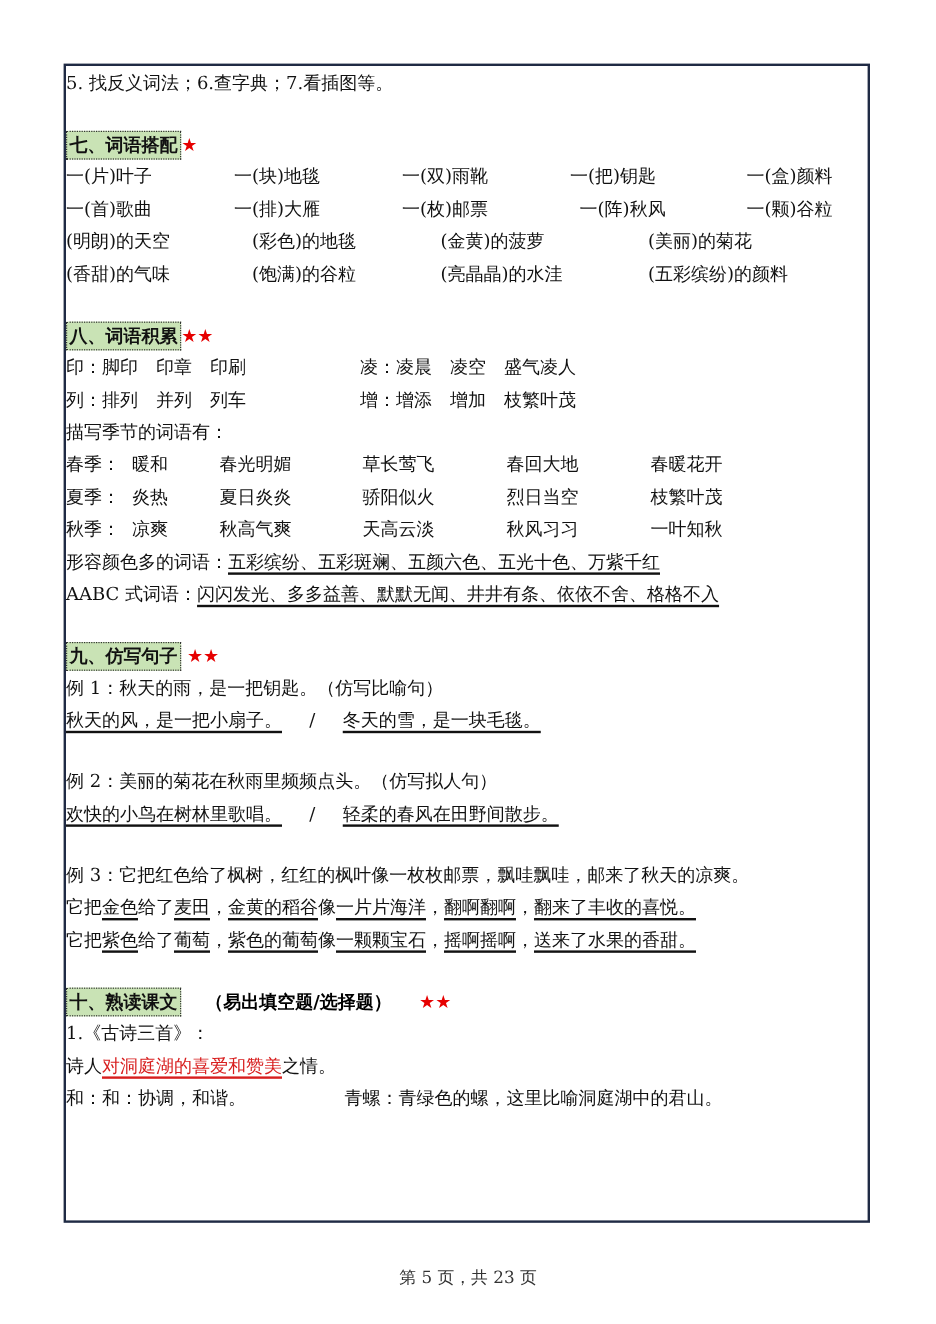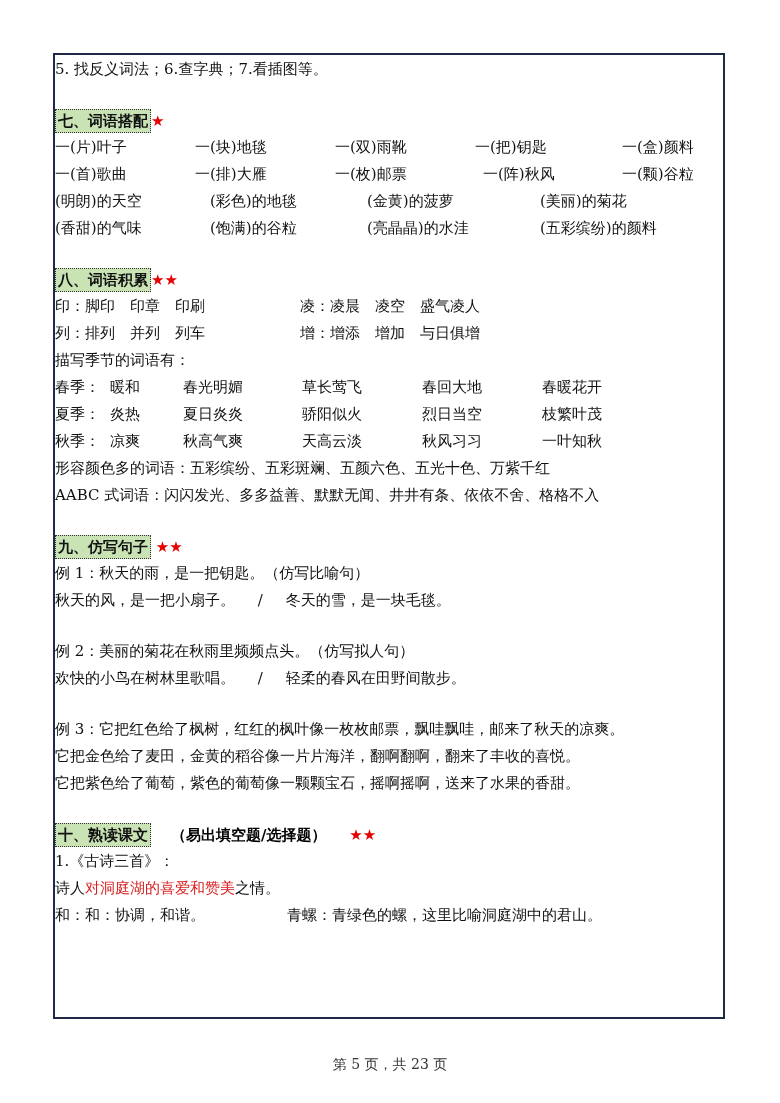--- a/index.html
+++ b/index.html
@@ -7,21 +7,21 @@
          font-family: "DejaVu Serif", "Liberation Serif", serif; color: #111; }
   .frame { position: absolute; left: 53px; top: 53px; width: 672px; height: 966px;
            border: 2px solid #1f2a44; border-bottom-width: 2px; box-sizing: border-box; }
   .content { position: absolute; left: 55px; top: 56px; width: 760px; font-size: 15px; line-height: 27px; }
   .line { height: 27px; white-space: nowrap; position: relative; }
   .gap { height: 24px; }
   .heading { display: inline-block; background: #c9e3b5; border: 1.5px dotted #333;
              font-weight: bold; padding: 0 2px; line-height: 22px; font-size: 15px; margin-top: 2px; }
   .star { color: #e60000; font-size: 15px; }
   .note-blue { color: #000000; font-weight: bold; margin-left: 20px; }
-  .u { text-underline-offset: 4px; text-decoration-thickness: 1.5px; }
+  .u { text-decoration: underline; text-underline-offset: 4px; text-decoration-thickness: 1.5px; }
   .red { color: #d81e1e; }
   .col { position: absolute; top: 0; }
   .footer { position: absolute; top: 1056px; left: 0; width: 780px; text-align: center; font-size: 14px; color: #333; }
 </style>
 </head>
 <body>
 
 <div class="frame"></div>
 
 <div class="content">
@@ -62,21 +62,21 @@
 
   <div class="line">
     <span class="heading">八、词语积累</span><span class="star">★★</span>
   </div>
   <div class="line">
     <span class="col" style="left:0">印：脚印　印章　印刷</span>
     <span class="col" style="left:245px">凌：凌晨　凌空　盛气凌人</span>
   </div>
   <div class="line">
     <span class="col" style="left:0">列：排列　并列　列车</span>
-    <span class="col" style="left:245px">增：增添　增加　与日俱增</span>
+    <span class="col" style="left:245px">增：增添　增加　枝繁叶茂</span>
   </div>
   <div class="line">描写季节的词语有：</div>
 
   <div class="line">
     <span class="col" style="left:0">春季：</span>
     <span class="col" style="left:55px">暖和</span>
     <span class="col" style="left:128px">春光明媚</span>
     <span class="col" style="left:247px">草长莺飞</span>
     <span class="col" style="left:367px">春回大地</span>
     <span class="col" style="left:487px">春暖花开</span>

